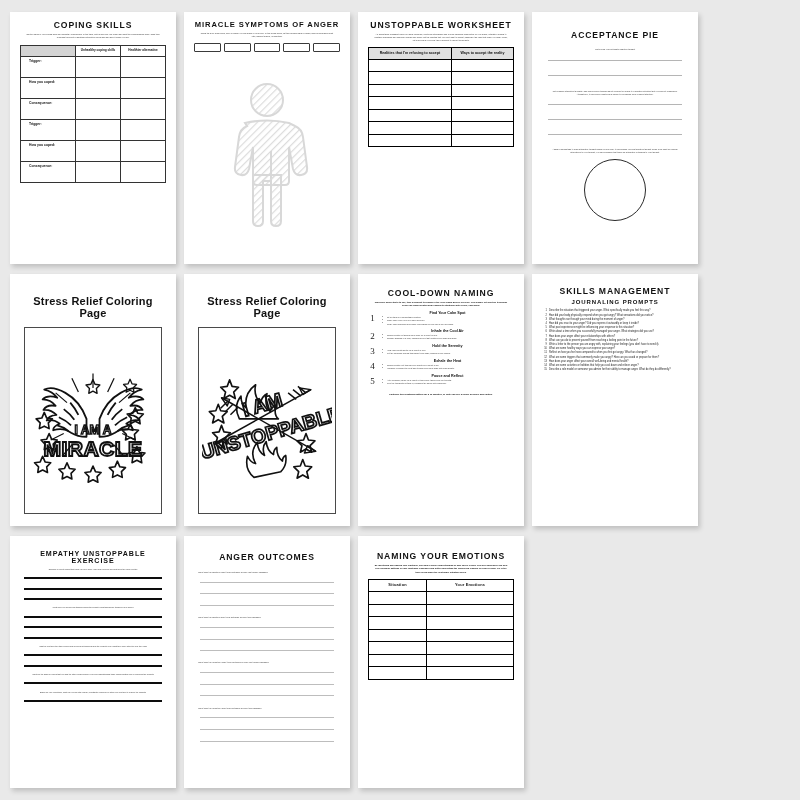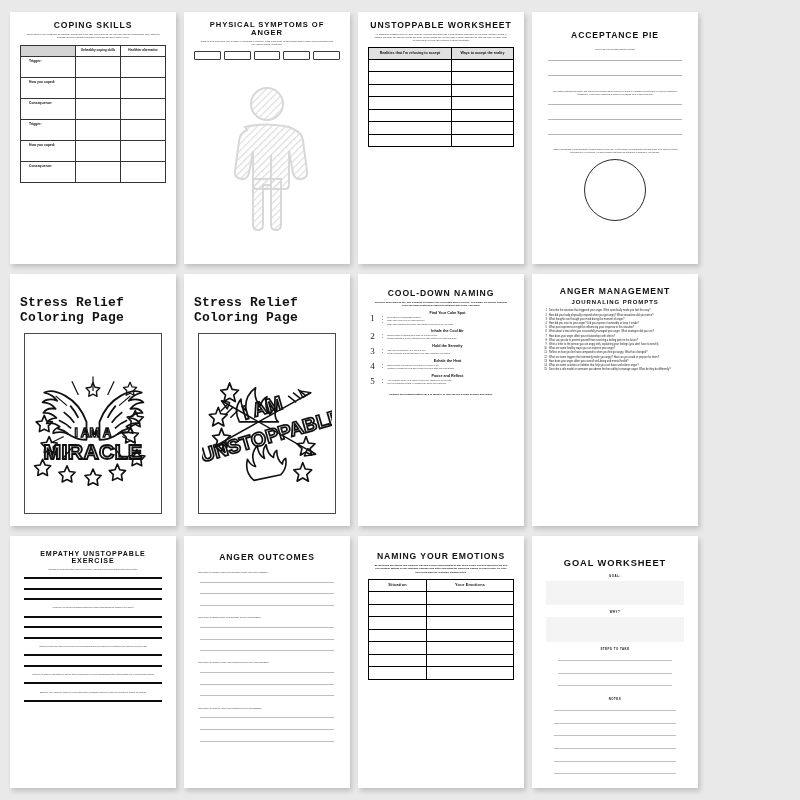--- a/index.html
+++ b/index.html
@@ -41,24 +41,24 @@
   .h-sub {
     text-align: center;
     font-size: 2.05px;
     line-height: 1.55;
     color: #2f2f2f;
     margin-top: 3px;
     padding: 0 6px;
   }
   .h-sub.b { font-weight: 700; font-size: 2.2px; color:#111; }
   .serif-title {
-    text-align:left;
-    font-family: Liberation Mono, monospace;
+    text-align:center;
+    font-family: Liberation Sans, sans-serif;
     font-weight: 700;
-    font-size: 13px;
+    font-size: 11px;
     color: #121212;
     letter-spacing: 0.2px;
   }
 
   
   table { border-collapse: collapse; width: 100%; }
 
   
   .cs-table { margin-top: 6px; border: 0.8px solid #333; }
   .cs-table td, .cs-table th { border: 0.8px solid #333; vertical-align: top; }
@@ -203,21 +203,21 @@
       <tr>
             <td class="cs-label">Consequence:</td>
             <td></td>
             <td></td>
           </tr>
     </tbody>
       </table>
   </div>
 
   <div class="sheet">
-    <div class="h-title t-sm">PHYSICAL SYMPTOMS OF ANGER</div>
+    <div class="h-title t-sm">MIRACLE SYMPTOMS OF ANGER</div>
     <div class="h-sub">Using the body map below, color in where you feel anger in your body. In the boxes below, list the physical signs of anger, such as increased heart rate, muscle tension, or sweating.</div>
     <div class="boxrow">
       <div></div>
       <div></div>
       <div></div>
       <div></div>
       <div></div>
     </div>
     <div class="figwrap">
       <svg width="104" height="150" viewBox="0 0 104 150">
@@ -411,21 +411,21 @@
       <div class="step-body">
         <div class="step-h">Pause and Reflect</div>
         <div class="step-li">After exhaling, pause for a count of two before taking your next breath.</div>
         <div class="step-li">Feel the tranquility settling in, replacing the anger with calmness.</div>
       </div>
     </div>
     <div class="closing">Continue this breathing pattern for 5-10 minutes, or until you feel a sense of peace and control.</div>
   </div>
 
   <div class="sheet">
-    <div class="h-title t-md" style="margin-top:4px">ANGER MANAGEMENT</div>
+    <div class="h-title t-md" style="margin-top:4px">SKILLS MANAGEMENT</div>
     <div class="h-title t-sm" style="margin-top:3px;font-size:6px">JOURNALING PROMPTS</div>
     <div style="margin-top:4px">
       <div class="prompt">
           <span class="n">1</span>
           <span class="tx">Describe the situation that triggered your anger. What specifically made you feel this way?</span>
         </div>
       <div class="prompt">
           <span class="n">2</span>
           <span class="tx">How did your body physically respond when you got angry? What sensations did you notice?</span>
         </div>
@@ -557,32 +557,14 @@
             <td></td>
           </tr>
       <tr>
             <td></td>
             <td></td>
           </tr>
     </tbody>
       </table>
   </div>
 
-  <div class="sheet">
-    <div class="h-title t-lg" style="margin-top:14px">GOAL WORKSHEET</div>
-    <div class="g-label">GOAL:</div>
-    <div class="g-block"></div>
-    <div class="g-label">WHY?</div>
-    <div class="g-block"></div>
-    <div class="g-label">STEPS TO TAKE</div>
-    <div class="g-line"></div>
-    <div class="g-line"></div>
-    <div class="g-line"></div>
-    <div class="g-label">NOTES</div>
-    <div class="g-line n"></div>
-    <div class="g-line n"></div>
-    <div class="g-line n"></div>
-    <div class="g-line n"></div>
-    <div class="g-line n"></div>
-    <div class="g-line n"></div>
-  </div>
 
 </div>
 
 </body></html>

